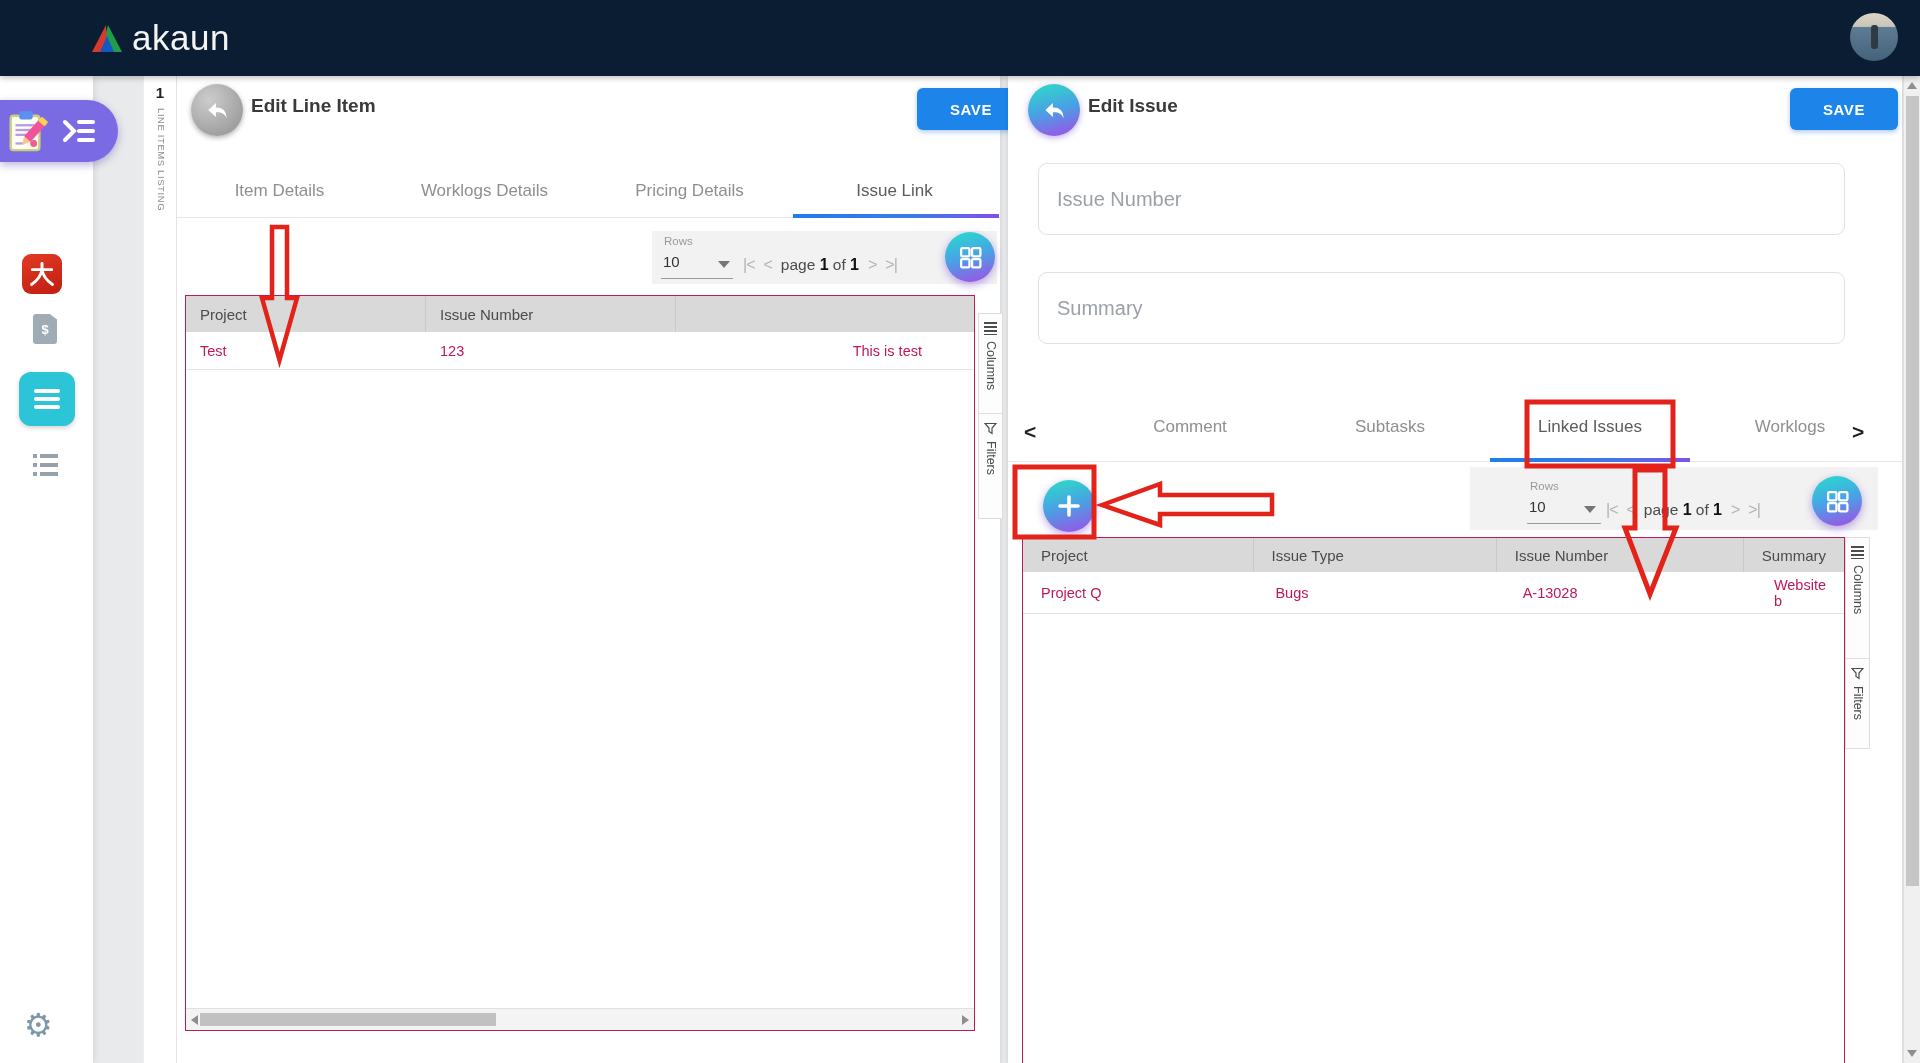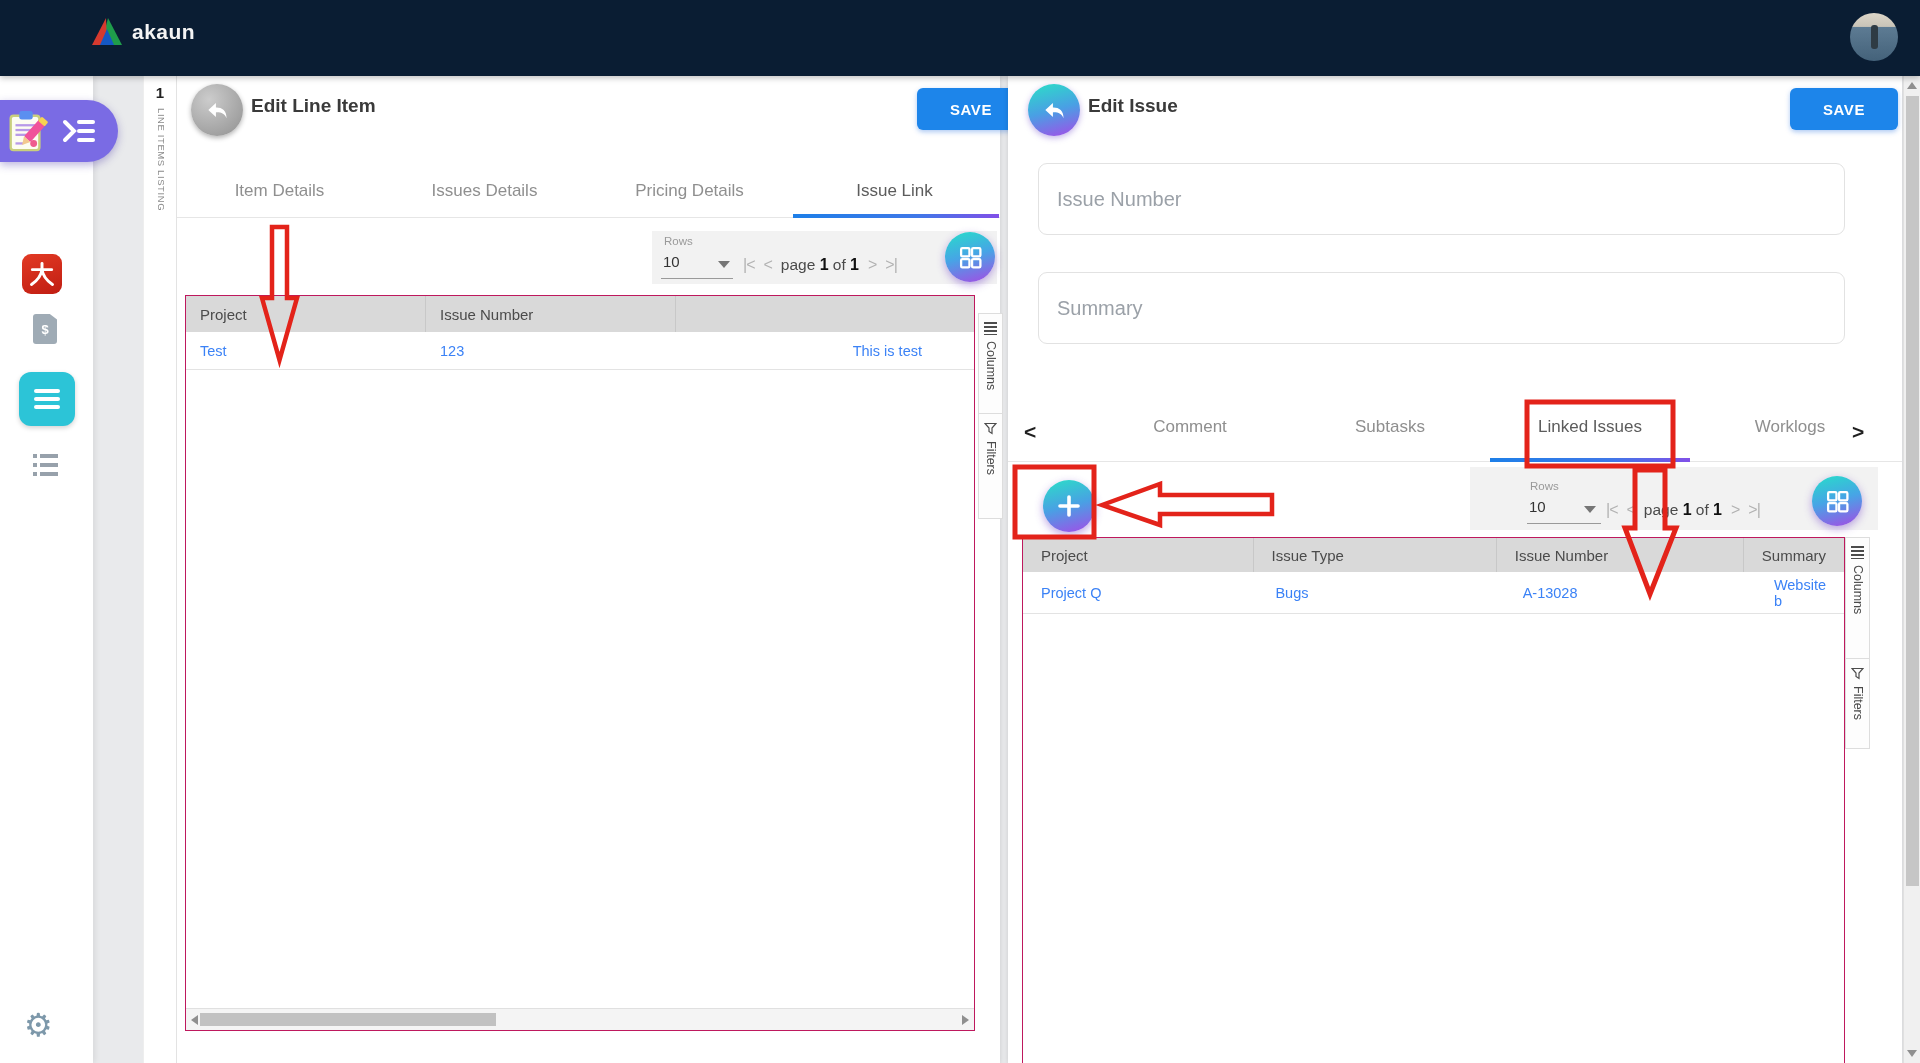--- a/index.html
+++ b/index.html
@@ -4,21 +4,21 @@
 <style>
   * { margin:0; padding:0; box-sizing:border-box; }
   html,body { width:1920px; height:1063px; }
   body { font-family:"Liberation Sans","DejaVu Sans",sans-serif; background:#e9eaec; overflow:hidden; }
   .screen { position:relative; width:1920px; height:1063px; background:#e9eaec; overflow:hidden; }
 
   
   .topbar { position:absolute; left:0; top:0; width:1920px; height:76px; background:#0a1d33; z-index:30;
             box-shadow:0 2px 6px rgba(0,0,0,.25); }
   .brand { position:absolute; left:92px; top:18px; display:flex; align-items:center; gap:10px; }
-  .brand-text { color:#f4f4f4; font-size:21px; font-weight:bold; letter-spacing:.5px; }
+  .brand-text { color:#f4f4f4; font-size:35px; font-weight:normal; letter-spacing:.5px; }
   .avatar { position:absolute; left:1850px; top:13px; width:48px; height:48px; border-radius:50%;
             background:linear-gradient(180deg,#ddd6c8 0%,#c9c4b8 28%,#5d7b93 30%,#44627a 100%); overflow:hidden; }
   .avatar:after { content:""; position:absolute; left:21px; top:12px; width:7px; height:24px; background:#2e3b44; border-radius:3px; }
 
   
   .sidebar { position:absolute; left:0; top:76px; width:93px; height:987px; background:#ffffff;
              box-shadow:2px 0 6px rgba(0,0,0,.08); z-index:10; }
   .pill { position:absolute; left:0; top:100px; width:118px; height:62px; background:#7a6be4;
           border-radius:0 31px 31px 0; z-index:20; box-shadow:0 3px 8px rgba(60,40,160,.35);
           display:flex; align-items:center; }
@@ -78,21 +78,21 @@
              box-shadow:0 3px 8px rgba(110,60,200,.45); display:flex; align-items:center; justify-content:center; }
   .plusbtn { position:absolute; width:52px; height:52px; border-radius:50%; cursor:pointer;
              background:linear-gradient(165deg,#2bdfc7 0%,#49a0e4 50%,#a44be8 100%);
              box-shadow:0 3px 8px rgba(110,60,200,.45); display:flex; align-items:center; justify-content:center; }
 
   
   .dtable { position:absolute; background:#fff; border:1px solid #be185d; }
   .thead { display:flex; background:#d9d9d9; font-size:15px; color:#4b4b4b; }
   .thead .c { padding:0 14px; border-right:1px solid #c8c8c8; display:flex; align-items:center; }
   .thead .c:last-child { border-right:none; }
-  .trow { display:flex; font-size:14.5px; color:#3b82f6; border-bottom:1px solid #e3e3e3; background:#fff; }
+  .trow { display:flex; font-size:14.5px; color:#be185d; border-bottom:1px solid #e3e3e3; background:#fff; }
   .trow .c { padding:0 14px; display:flex; align-items:center; }
   .ralign { justify-content:flex-end; }
 
   
   .hscroll { position:absolute; left:0; right:0; bottom:0; height:22px; background:#f4f4f4; border-top:1px solid #e0e0e0; }
   .hthumb { position:absolute; left:14px; top:4px; width:296px; height:13px; background:#c1c1c1; }
   .tri { position:absolute; width:0; height:0; }
   .tri.l { border-top:5px solid transparent; border-bottom:5px solid transparent; border-right:7px solid #8f8f8f; left:5px; top:6px; }
   .tri.r { border-top:5px solid transparent; border-bottom:5px solid transparent; border-left:7px solid #8f8f8f; right:5px; top:6px; }
   .vscroll { position:absolute; left:1903px; top:76px; width:17px; height:987px; background:#f0f0f0; border-left:1px solid #e0e0e0; z-index:25; }
@@ -206,21 +206,21 @@
     <div class="backbtn gray" style="left:14px;top:8px">
       <svg width="26" height="26" viewBox="0 0 24 24">
         <path d="M11 5.5 L4 12 L11 18.5 L11 14.2 C16.2 14 19.2 15.8 20.8 19.5 C20.8 12.6 16.6 9.6 11 9.8 Z" fill="#fff"></path>
       </svg>
     </div>
     <h2 class="ptitle" style="left:74px;top:19px">Edit Line Item</h2>
     <button class="savebtn" style="left:740px;top:12px">SAVE</button>
 
     <nav class="tabs" style="left:0;top:89px">
       <div class="tab">Item Details</div>
-      <div class="tab">Issues Details</div>
+      <div class="tab">Worklogs Details</div>
       <div class="tab">Pricing Details</div>
       <div class="tab active">Issue Link</div>
     </nav>
     <div class="tabline" style="top:141px"></div>
     <div class="underline" style="left:616px;top:138px;width:206px"></div>
 
     <div class="toolblock" style="left:475px;top:155px;width:345px;height:53px"></div>
     <span class="rows-lab" style="left:487px;top:159px">Rows</span>
     <span class="rows-val" style="left:486px;top:177px">10</span>
     <span class="rows-ul" style="left:484px;top:202px;width:72px"></span>

